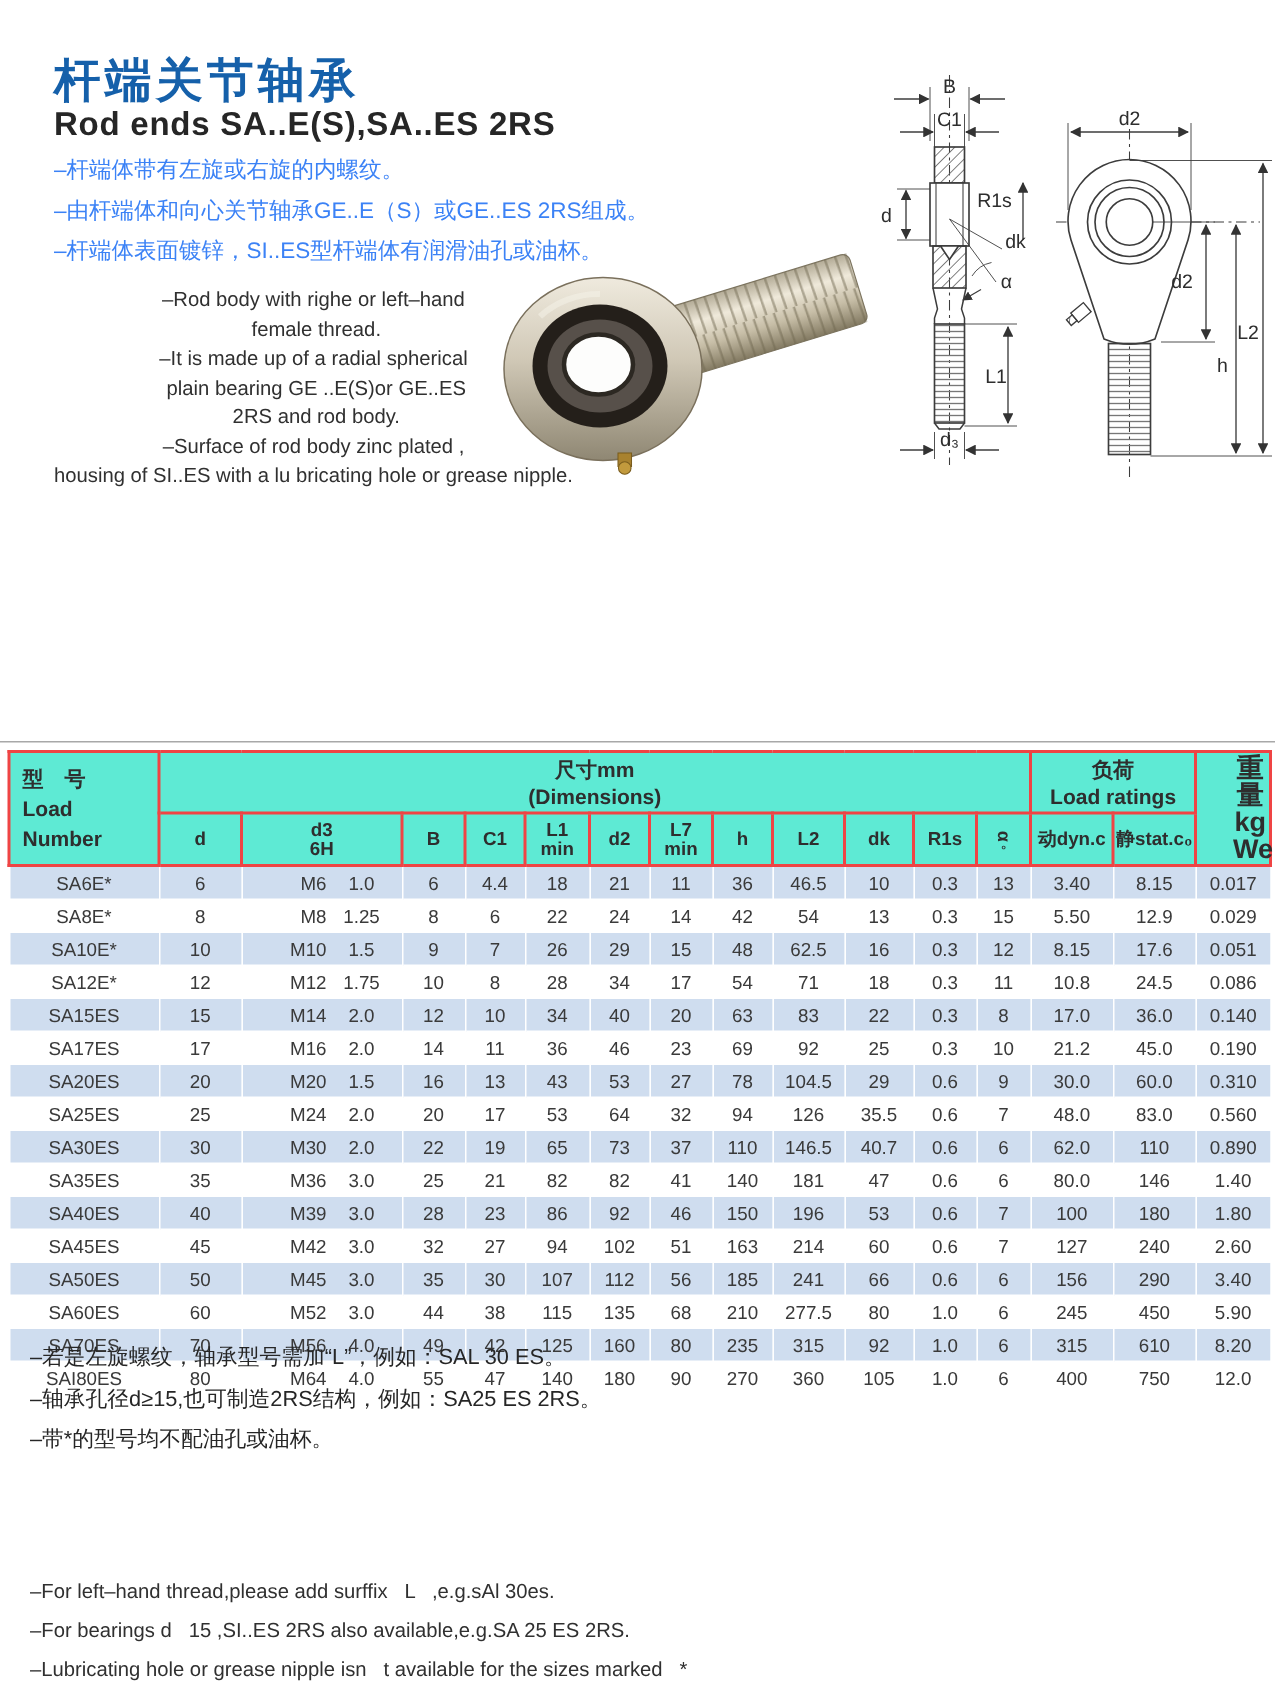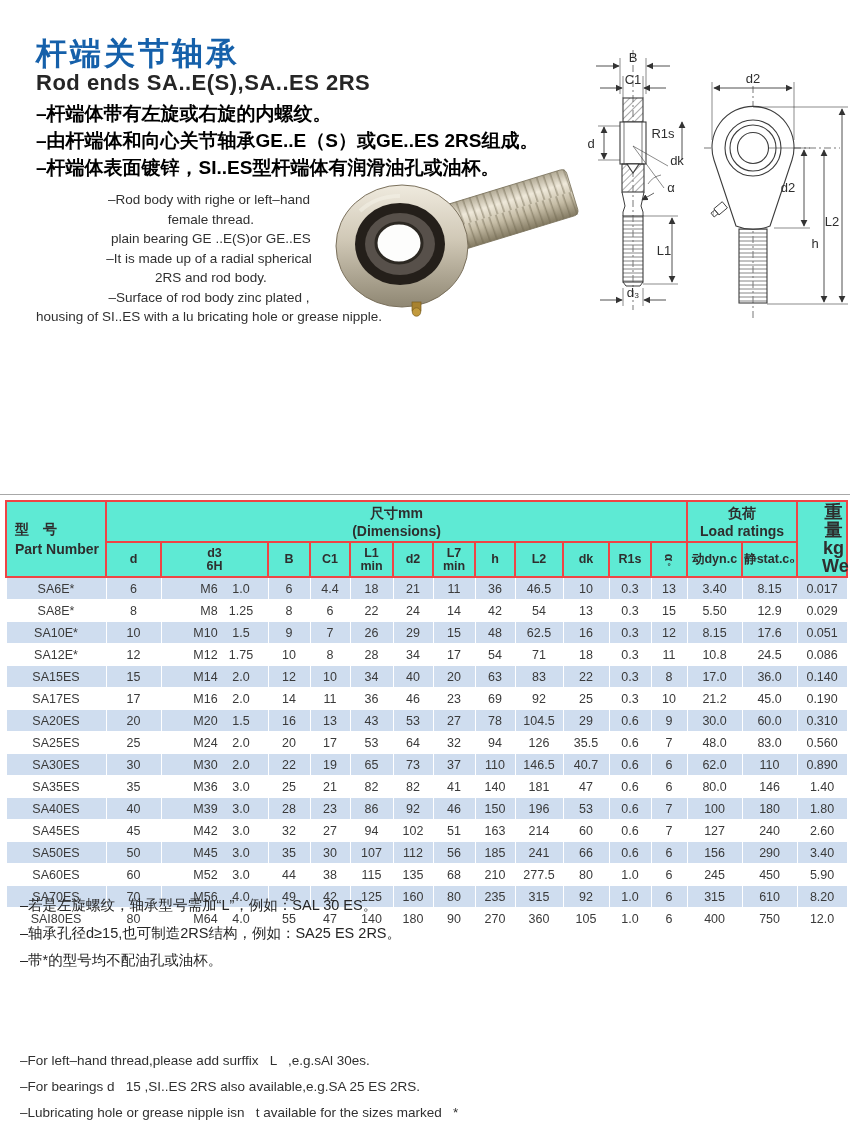--- a/index.html
+++ b/index.html
@@ -2,21 +2,21 @@
 <html><head>
 <meta charset="utf-8">
 <style>
   html,body{margin:0;padding:0;}
   body{
     width:850px;height:1121px;position:relative;background:#ffffff;
     font-family:"Liberation Sans","DejaVu Sans",sans-serif;color:#333;overflow:hidden;
   }
   .title-zh{position:absolute;left:36px;top:12px;font-size:31px;font-weight:bold;color:#1560aa;letter-spacing:3px;}
   .title-en{position:absolute;left:36px;top:52px;font-size:22px;font-weight:bold;color:#262626;letter-spacing:.5px;}
-  .intro-zh{position:absolute;left:36px;top:100px;font-size:19px;color:#000000;line-height:27px;white-space:pre-wrap;font-weight:bold;}
+  .intro-zh{position:absolute;left:36px;top:100px;font-size:15px;color:#3b82f6;line-height:27px;white-space:pre-wrap;}
   .intro-en{position:absolute;left:36px;top:190px;font-size:13.5px;color:#303030;line-height:19.5px;white-space:pre-wrap;text-align:center;}
   .photo{position:absolute;left:330px;top:166px;}
   .diagram{position:absolute;left:578px;top:36px;}
   .rule{position:absolute;left:0;top:494px;width:850px;height:1px;background:#a8a8a8;}
   .table-wrap{position:absolute;left:5px;top:500px;width:841px;}
   table{border-collapse:collapse;table-layout:fixed;width:841px;}
   thead th{background:#5eead4;border:2px solid #ef4444;font-weight:bold;color:#2e2e2e;
            white-space:pre-line;text-align:center;vertical-align:middle;}
   th.th-part{text-align:left;padding-left:8px;font-size:14px;line-height:20px;}
   th.th-group{font-size:14px;line-height:18px;height:34px;}
@@ -32,21 +32,21 @@
   .notes-en{position:absolute;left:20px;top:1048px;font-size:13.5px;color:#303030;line-height:26px;white-space:pre-wrap;}
   svg text{font-family:"Liberation Sans","DejaVu Sans",sans-serif;}
 </style>
 </head>
 <body>
 
 <h1 class="title-zh">杆端关节轴承</h1>
 <h2 class="title-en">Rod ends SA..E(S),SA..ES 2RS</h2>
 
 <div class="intro-zh"><div>–杆端体带有左旋或右旋的内螺纹。</div><div>–由杆端体和向心关节轴承GE..E（S）或GE..ES 2RS组成。</div><div>–杆端体表面镀锌，SI..ES型杆端体有润滑油孔或油杯。</div></div>
-<div class="intro-en"><div>–Rod body with righe or left–hand</div><div> female thread.</div><div> plain bearing GE ..E(S)or GE..ES</div><div>–It is made up of a radial spherical</div><div> 2RS and rod body.</div><div>–Surface of rod body zinc plated ,</div><div>housing of SI..ES with a lu bricating hole or grease nipple.</div></div>
+<div class="intro-en"><div>–Rod body with righe or left–hand</div><div> female thread.</div><div>–It is made up of a radial spherical</div><div> plain bearing GE ..E(S)or GE..ES</div><div> 2RS and rod body.</div><div>–Surface of rod body zinc plated ,</div><div>housing of SI..ES with a lu bricating hole or grease nipple.</div></div>
 
 <svg class="photo" width="256" height="152" viewBox="0 0 256 152">
   <defs>
     <linearGradient id="steel" x1="0" y1="0" x2="0" y2="1">
       <stop offset="0" stop-color="#efeade"></stop>
         <stop offset="0.45" stop-color="#d0c8b6"></stop>
         <stop offset="1" stop-color="#8f8773"></stop>
     </linearGradient>
     <linearGradient id="shaftg" x1="0" y1="0" x2="0" y2="1">
       <stop offset="0" stop-color="#b3ab96"></stop>
@@ -183,21 +183,21 @@
         <col style="width:46px">
         <col style="width:42px">
       <col style="width:36px">
         <col style="width:55px">
         <col style="width:55px">
         <col style="width:50px">
     </colgroup>
     <thead>
       <tr>
         <th rowspan="2" class="th-part">型　号
-Part Number</th>
+Load Number</th>
         <th colspan="12" class="th-group">尺寸mm
 (Dimensions)</th>
         <th colspan="2" class="th-group">负荷
 Load ratings</th>
         <th rowspan="2" class="th-weight">重量kg
 Weight</th>
       </tr>
       <tr>
           <th class="sub">d</th>
           <th class="sub">d3

